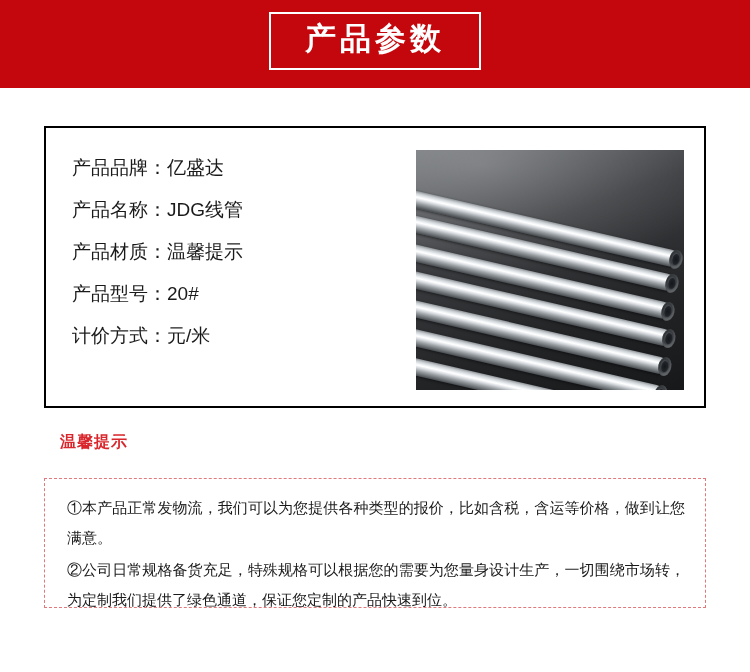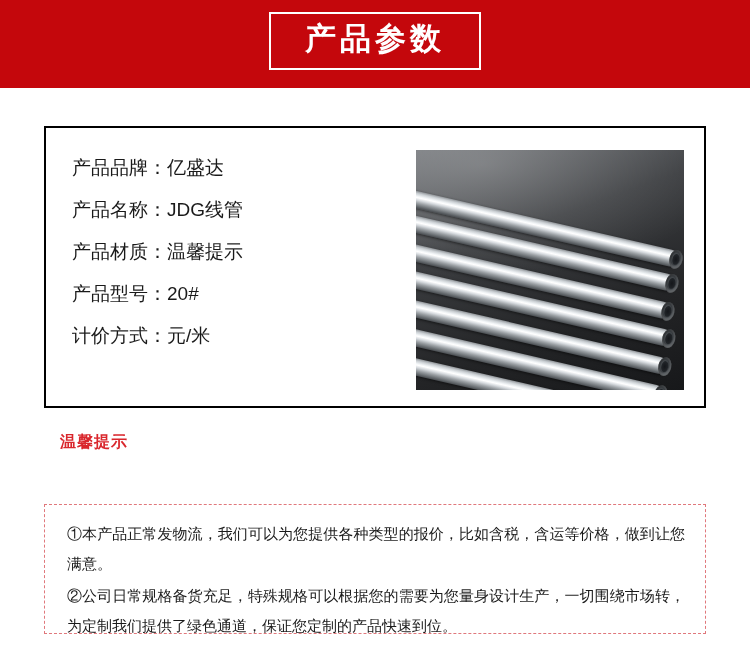--- a/index.html
+++ b/index.html
@@ -134,21 +134,21 @@
     left: 60px;
     top: 432px;
     color: #d9262c;
     font-size: 16px;
     font-weight: bold;
     letter-spacing: 1px;
   }
   .tips-box {
     position: absolute;
     left: 44px;
-    top: 504px;
+    top: 478px;
     width: 662px;
     height: 130px;
     border: 1px dashed #e0787c;
     box-sizing: border-box;
     padding: 14px 20px 26px 22px;
     background: #ffffff;
   }
   .tip-line {
     font-size: 15px;
     color: #1a1a1a;

